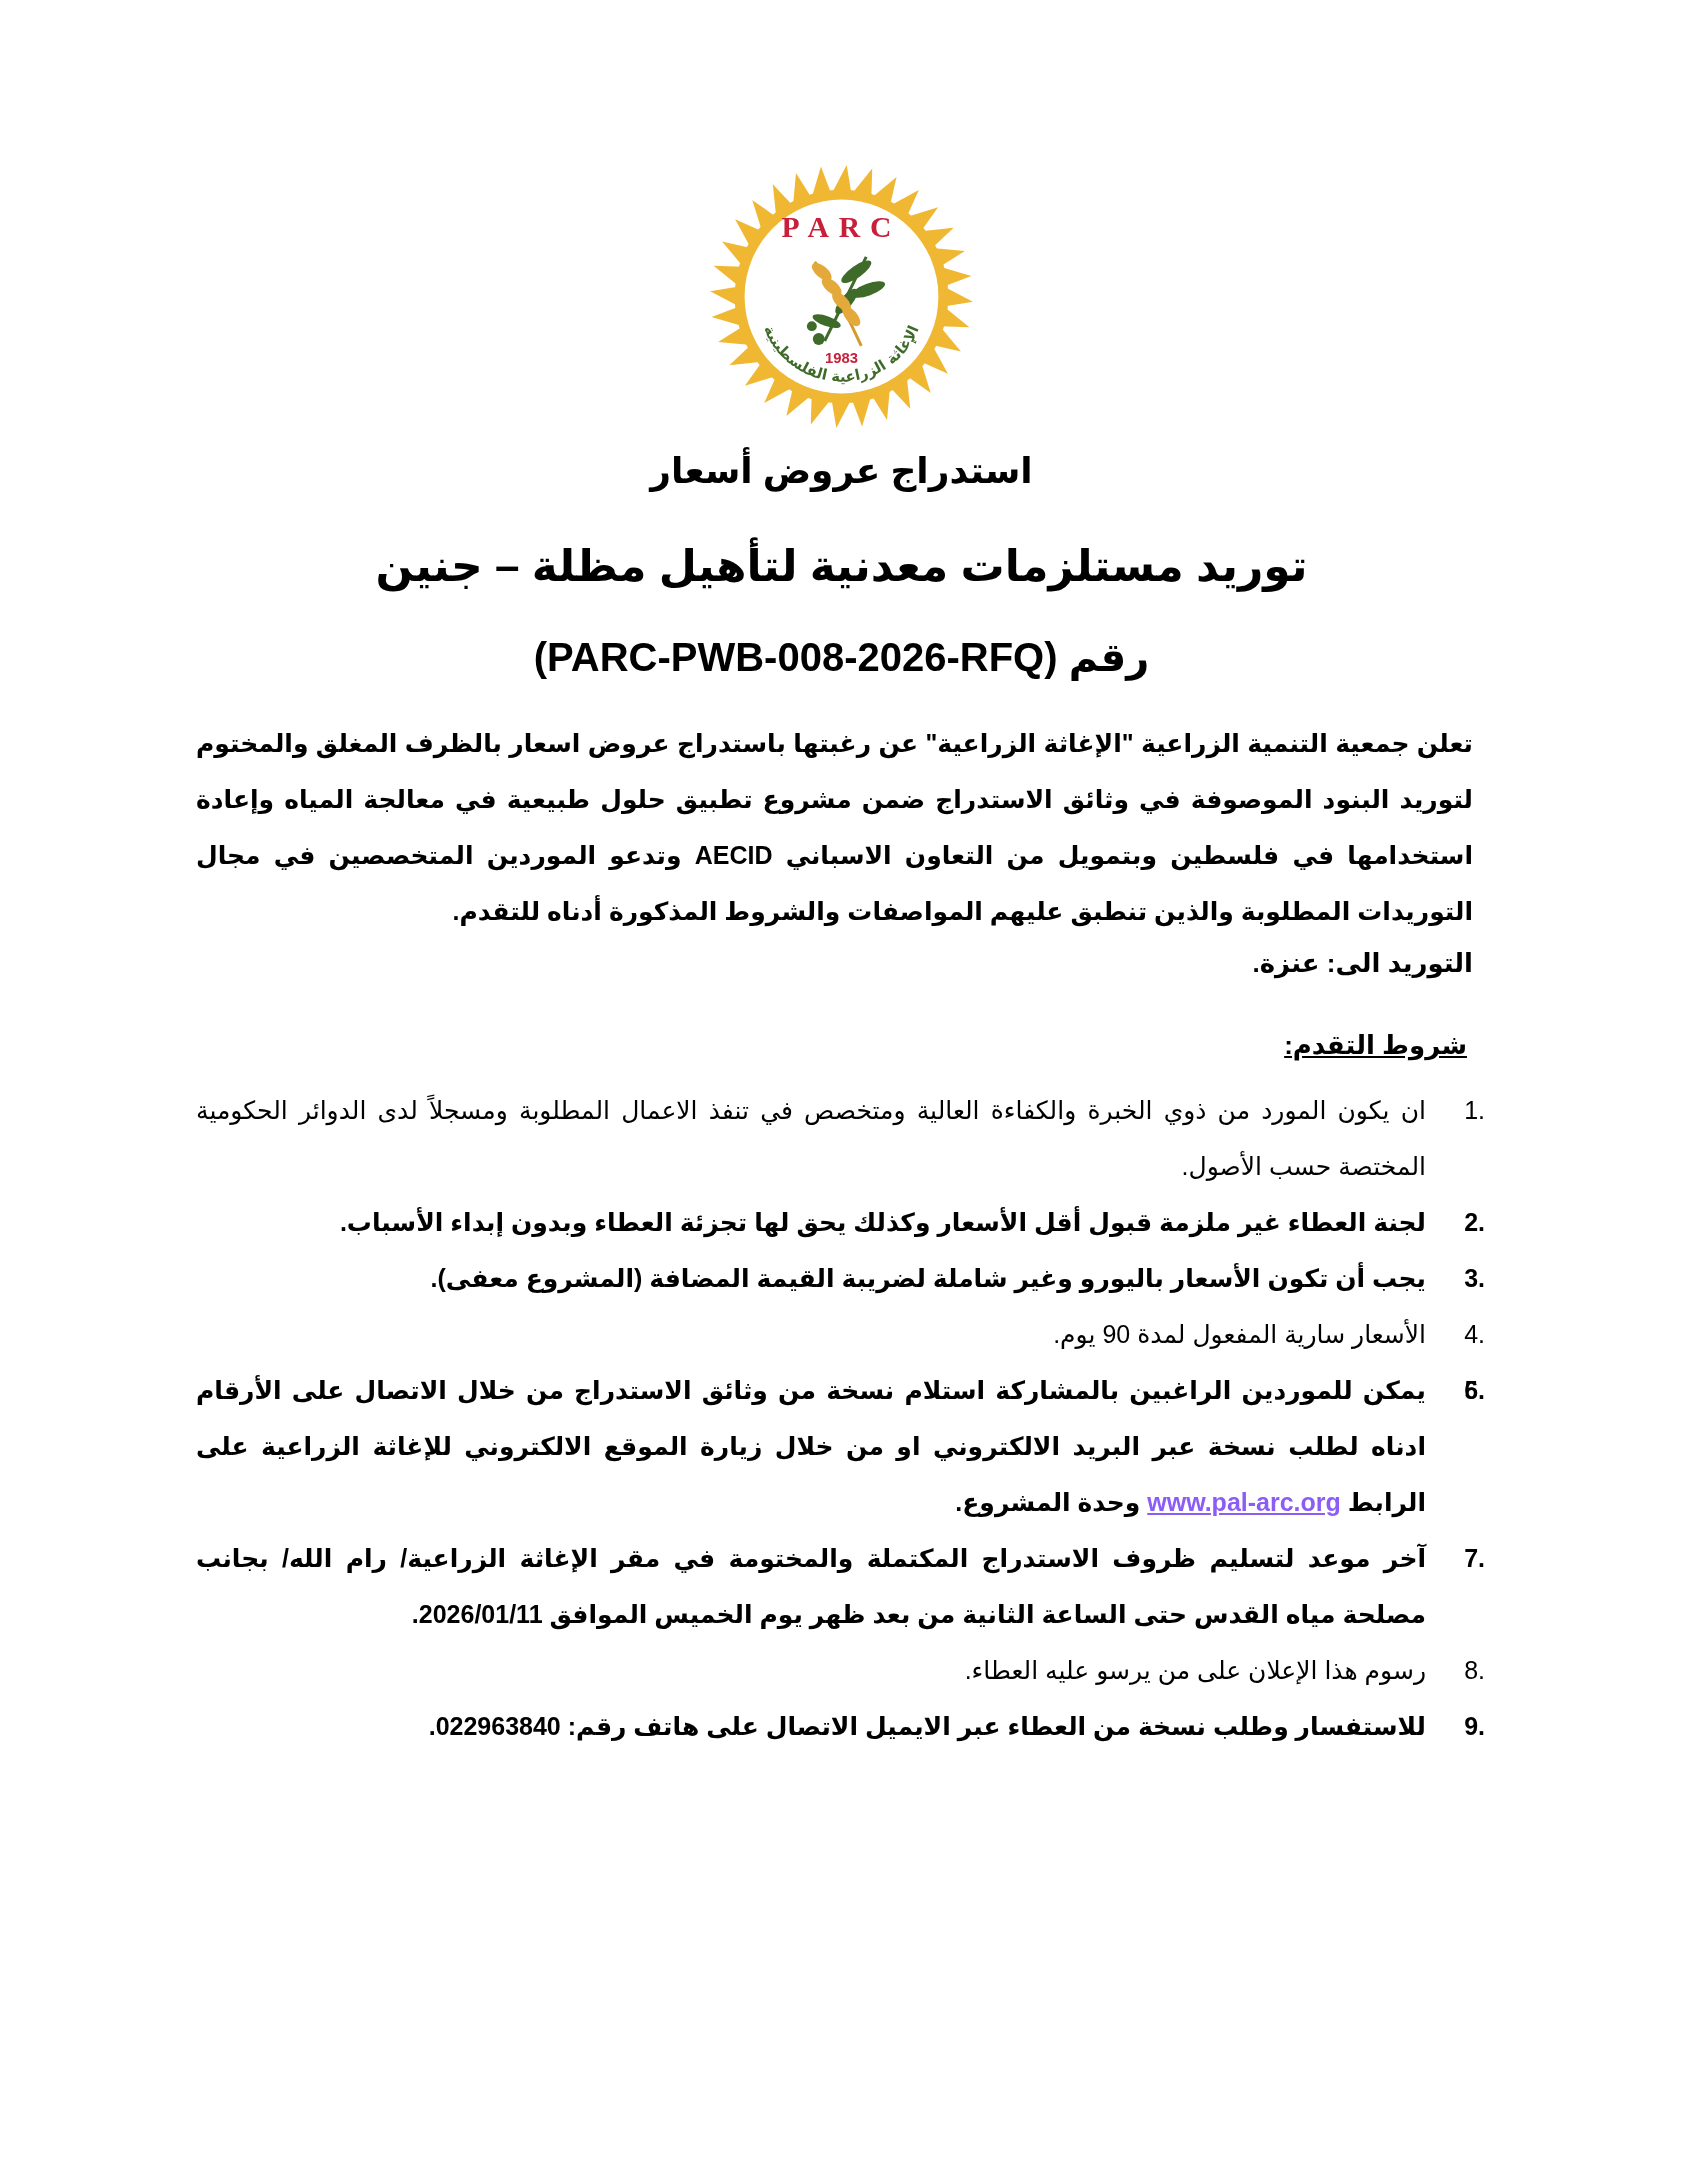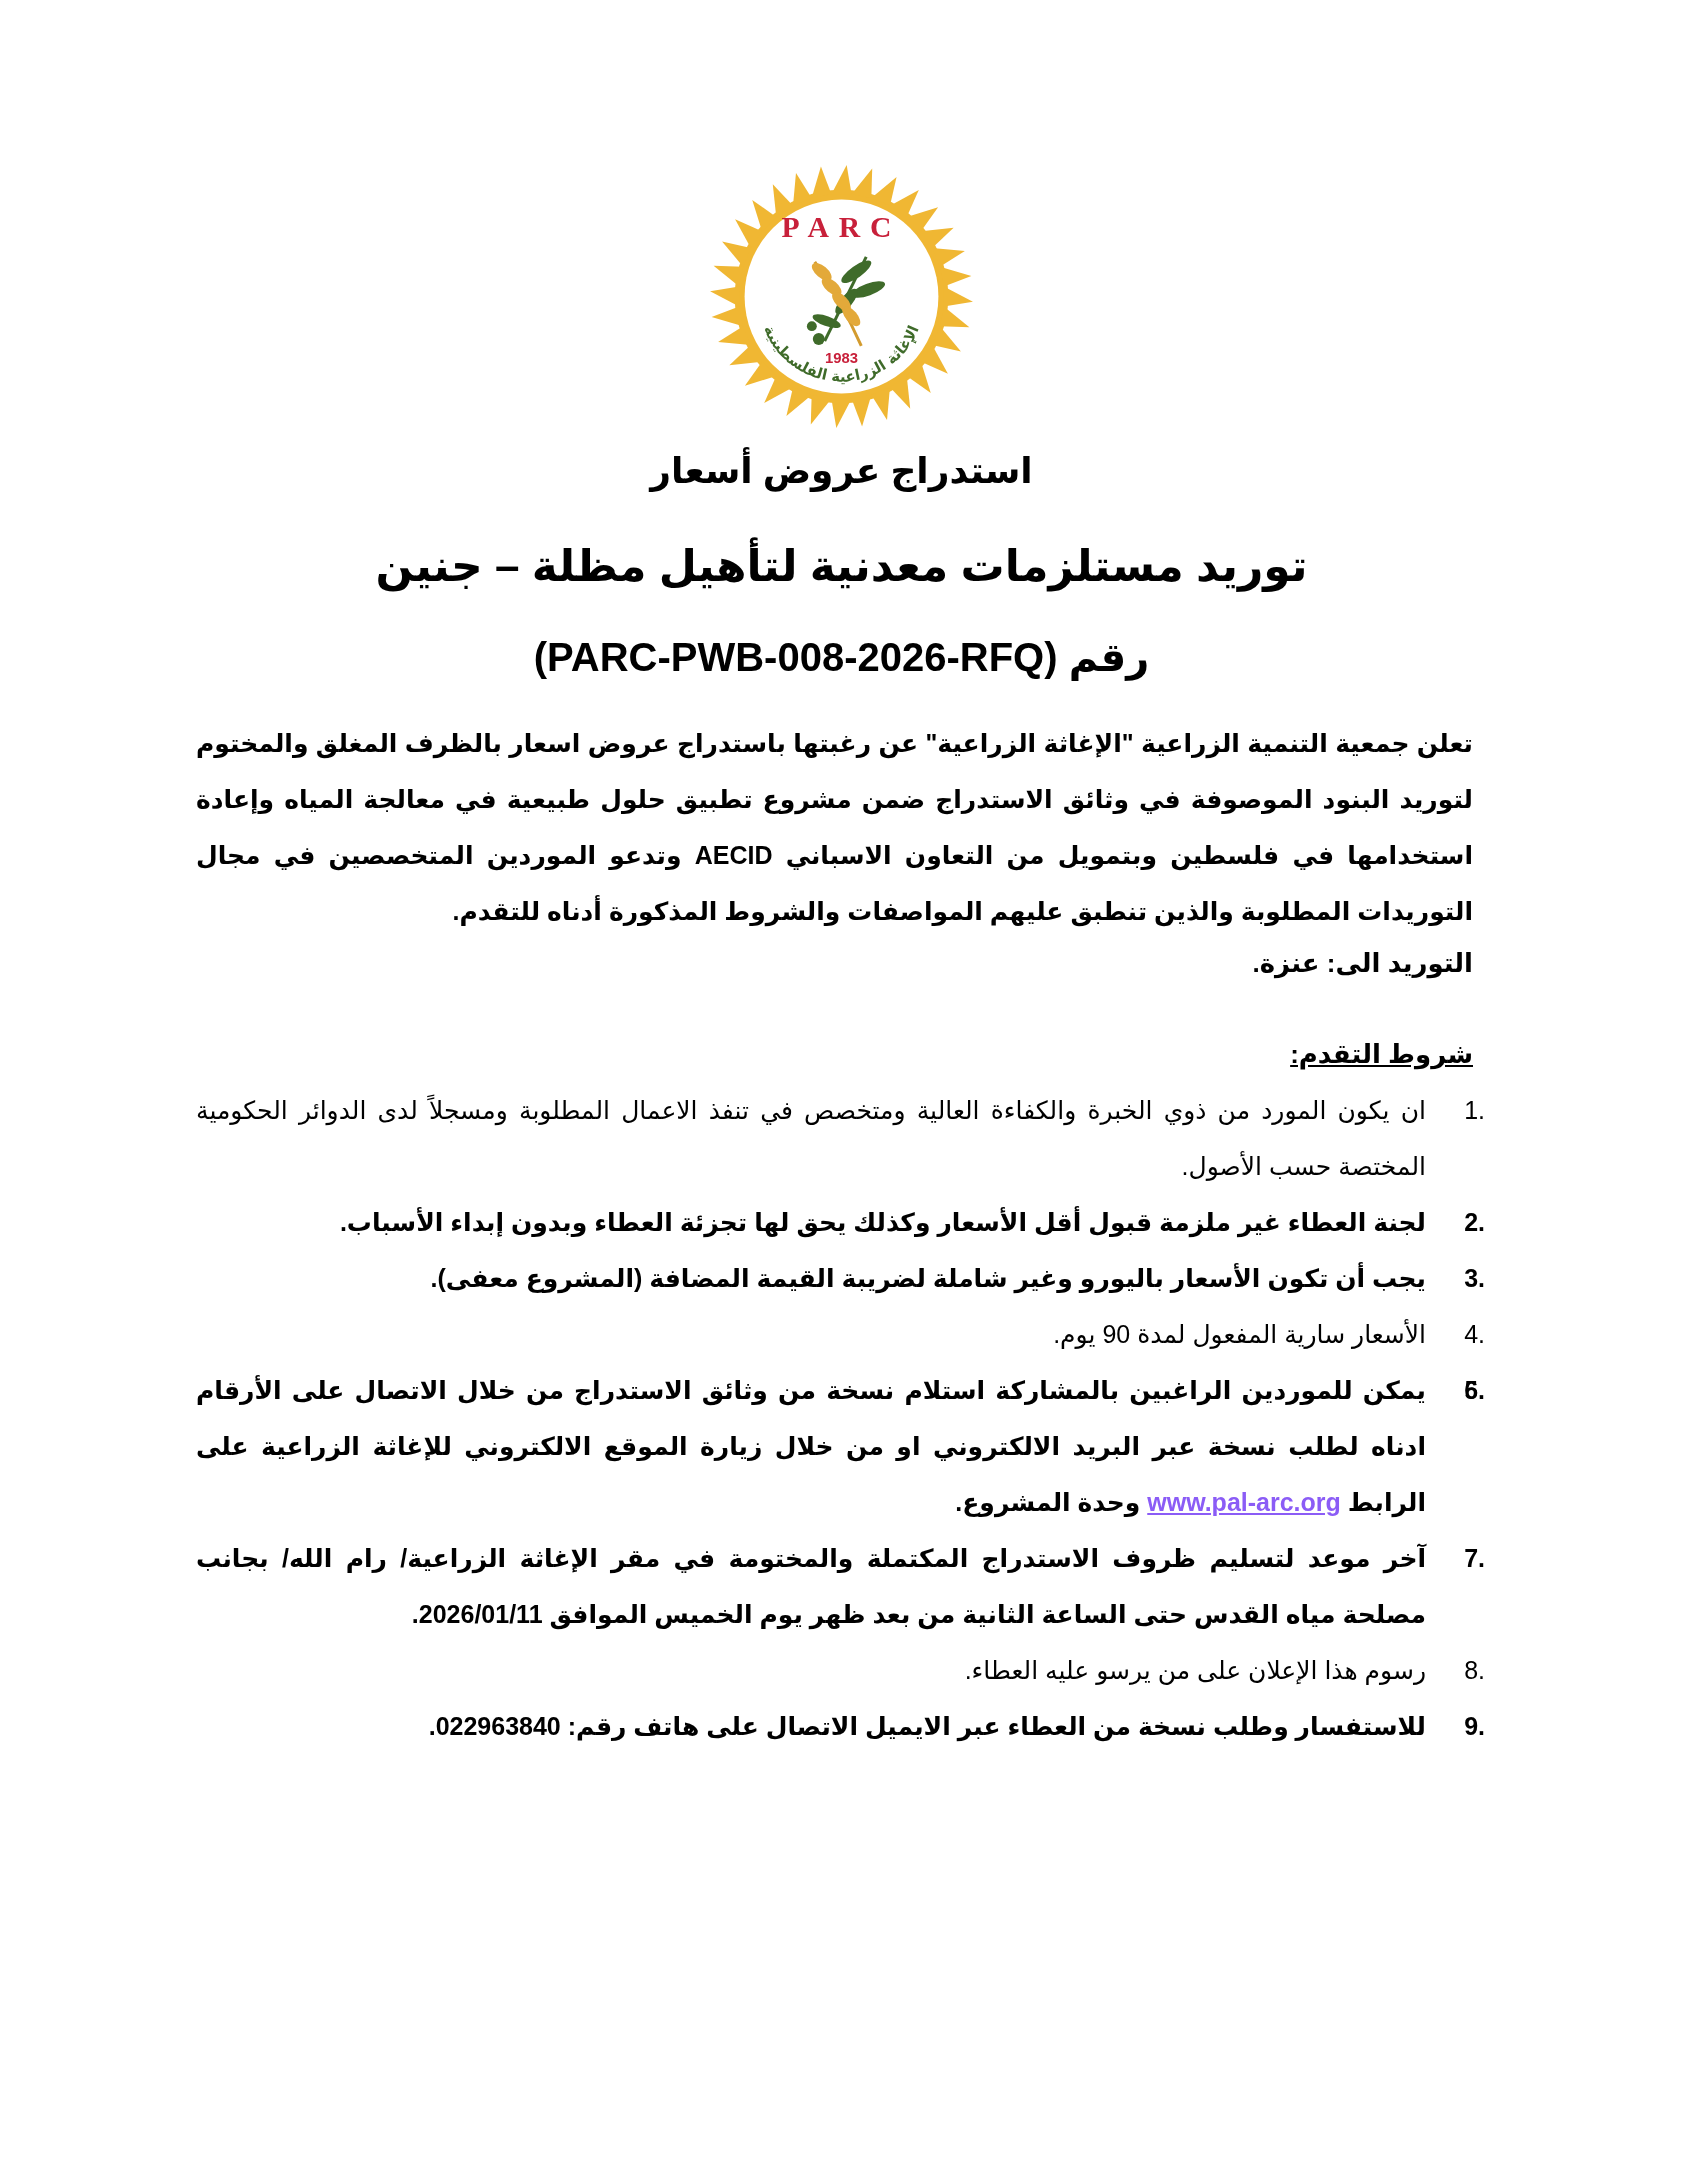--- a/index.html
+++ b/index.html
@@ -7,21 +7,21 @@
       font-family:"Liberation Sans", "DejaVu Sans", sans-serif; color:#000; }
     .page { position:absolute; left:0; top:0; width:1683px; height:2178px; }
     .logo { position:absolute; left:708px; top:163px; width:267px; height:267px; }
     .center { position:absolute; left:0; width:1683px; text-align:center; direction:rtl; }
     .h1 { top:450px; font-size:36px; font-weight:bold; }
     .h2 { top:540px; font-size:44px; font-weight:bold; }
     .h3 { top:634px; font-size:40px; font-weight:bold; }
     .para { position:absolute; left:196px; width:1277px; top:715px; direction:rtl;
       text-align:justify; text-align-last:right; font-size:25px; font-weight:bold; line-height:56px; }
     .supply { position:absolute; right:210px; top:948px; direction:rtl; font-size:26px; font-weight:bold; }
-    .cond-title { position:absolute; right:210px; top:1030px; direction:rtl; font-size:26px; font-weight:bold; text-decoration:underline;margin-top:9px; }
+    .cond-title { position:absolute; right:216px; top:1030px; direction:rtl; font-size:26px; font-weight:bold; text-decoration:underline; }
     .list { position:absolute; left:196px; width:1289px; top:1082px; direction:rtl; margin:0; padding:0; list-style:none; }
     .list li { position:relative; padding-right:59px; font-size:25px; line-height:56px; margin-bottom:0px;
       text-align:justify; text-align-last:right; }
     .list li .num { position:absolute; right:0; top:0; direction:ltr; width:48px; text-align:right; }
     .link { color:#8b5cf6; text-decoration:underline; }
   </style>
 </head>
 <body>
 
 <div class="page">

